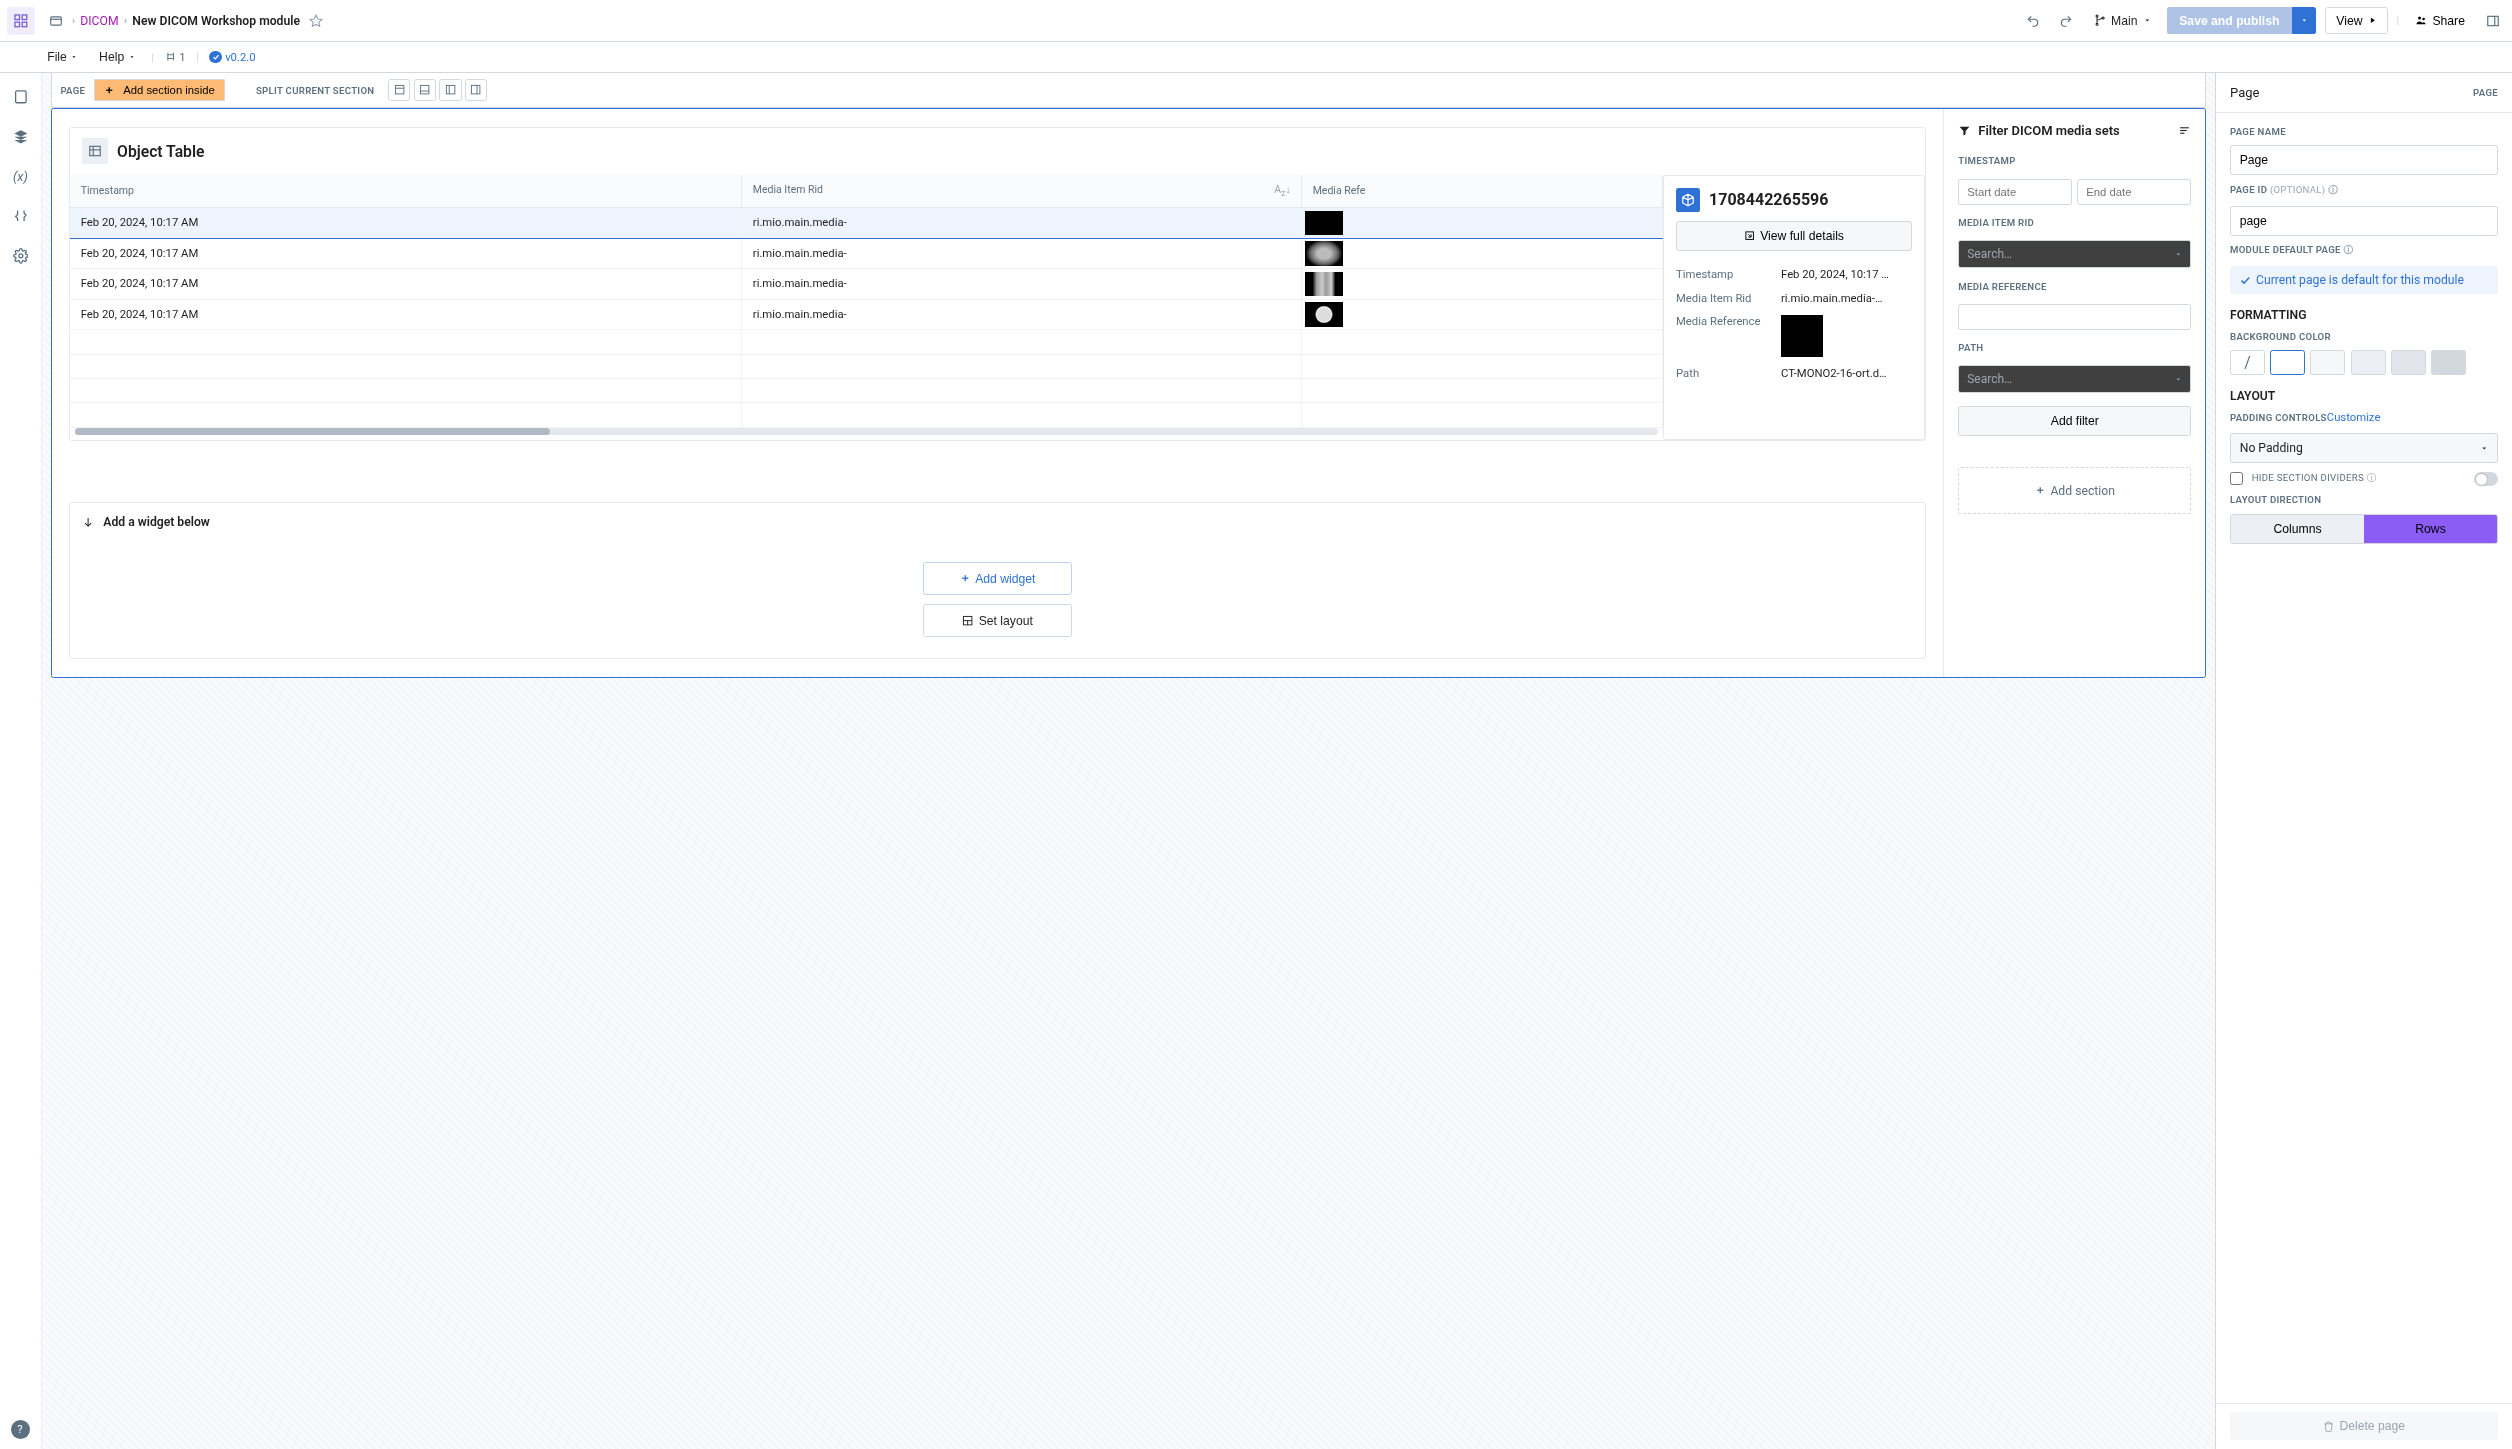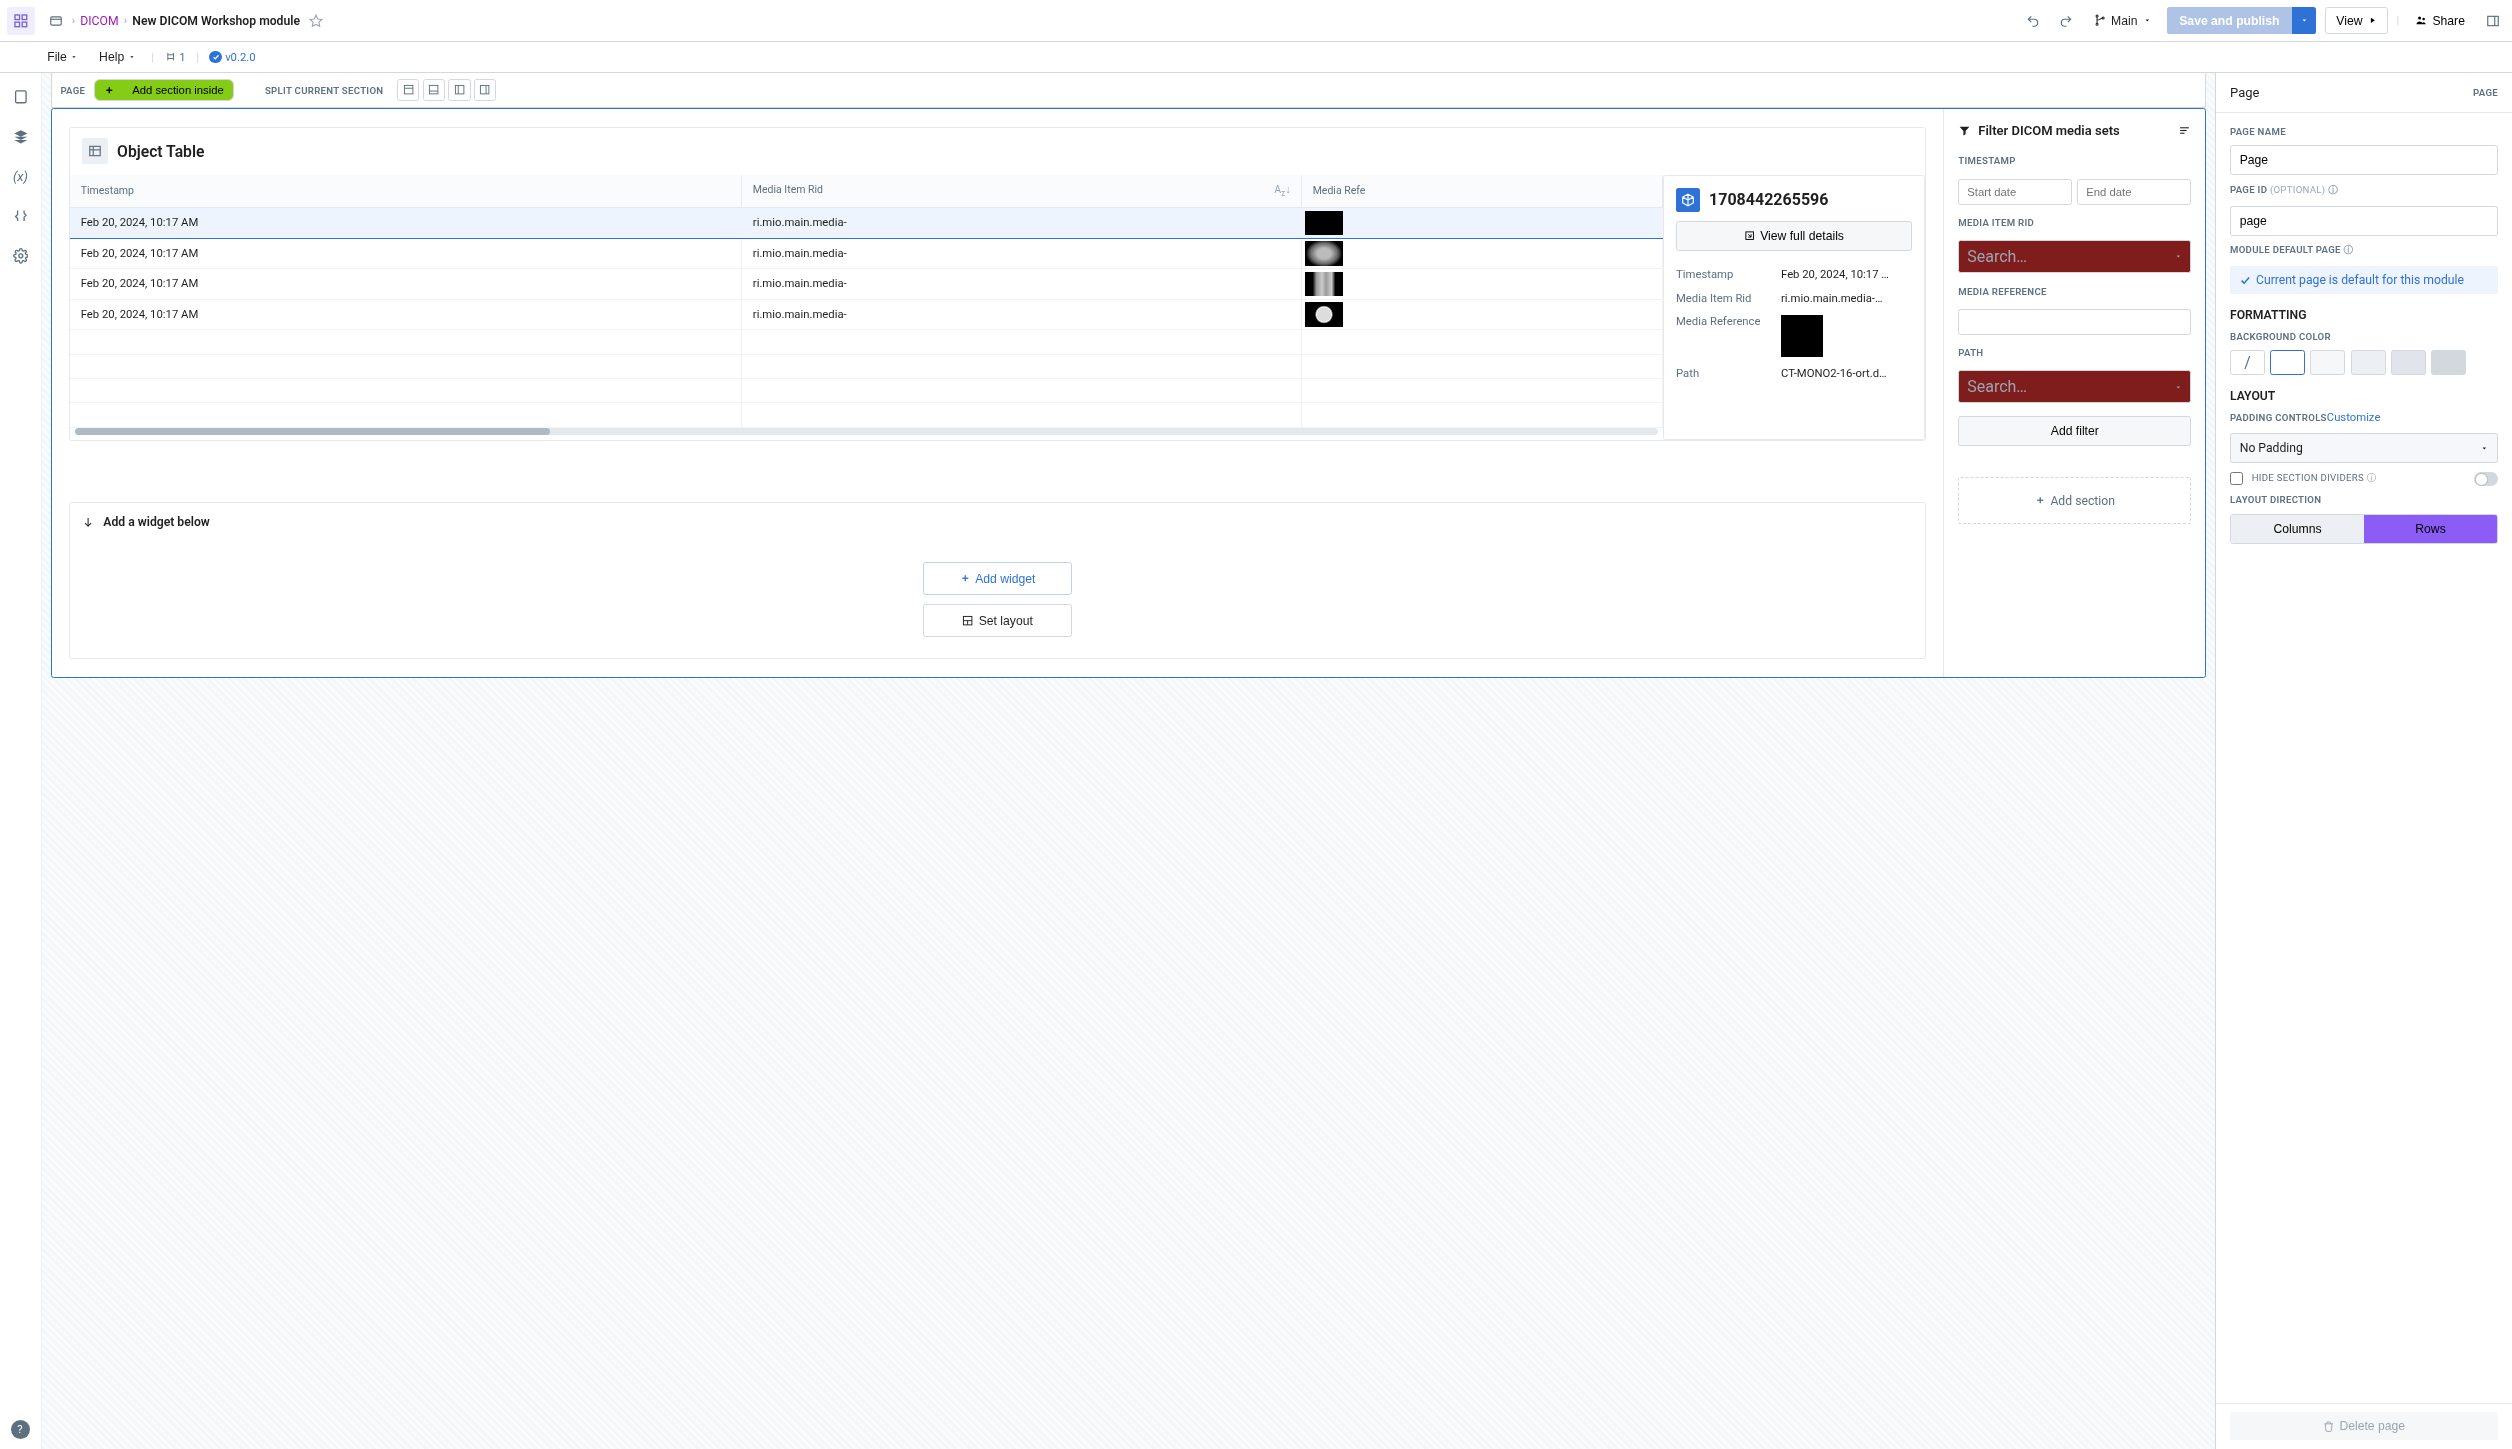--- a/index.html
+++ b/index.html
@@ -27,21 +27,21 @@
 .version-chip { display: flex; align-items: center; gap: 3.5px; color: #2f72d6; font-size: 11.3px; }
 .check-circle { width: 12.2px; height: 12.2px; background: #2f72d6; border-radius: 50%; display: flex; align-items: center; justify-content: center; color: #fff; }
 
 .main { display: flex; height: calc(100vh - 73px); }
 .left-rail { width: 42px; border-right: 0.9px solid #eceff3; display: flex; flex-direction: column; align-items: center; padding-top: 15.7px; gap: 24.4px; }
 .rail-icon { color: #5c7080; cursor: pointer; }
 
 .canvas-area { flex: 1; background: repeating-linear-gradient(45deg, #f5f6f8, #f5f6f8 2.6px, #fafbfc 2.6px, #fafbfc 5.2px); overflow: auto; padding: 0; position: relative; }
 .canvas-topbar { background: #fff; border: 0.9px solid #d3d8de; border-top: none; margin: 0 8.7px; height: 35px; display: flex; align-items: center; padding: 0 8.7px; gap: 8.7px; border-radius: 0 0 2.6px 2.6px; }
 .ct-label { font-size: 9.6px; color: #5c7080; font-weight: 600; letter-spacing: 0.3px; }
-.ct-btn { border: 0.9px solid #d3d8de; background: #84cc16; padding: 4.4px 8.7px; border-radius: 6px; cursor: pointer; display: flex; align-items: center; gap: 18px; font-size: 11.3px; }
+.ct-btn { border: 0.9px solid #d3d8de; background: #fdba74; padding: 4.4px 8.7px; border-radius: 1px; cursor: pointer; display: flex; align-items: center; gap: 9px; font-size: 11.3px; }
 .ct-icons { display: flex; gap: 3.5px; margin-left: 5.2px; }
 .ct-icons .icon-btn { border: 0.9px solid #d3d8de; padding: 4.4px; }
 
 .section-header { background: #fff; margin: 26px 8.7px 0 8.7px; border: 1.7px solid transparent; border-radius: 2.6px; display: flex; align-items: center; padding: 12.2px 14px; gap: 12.2px; }
 .section-header .cube-badge { width: 31px; height: 31px; background: #eef3fb; border-radius: 2.6px; display: flex; align-items: center; justify-content: center; color: #2f72d6; }
 .section-title { font-size: 15.7px; font-weight: 600; flex: 1; }
 .cta-btn { background: #2f72d6; color: #fff; border: none; padding: 7.9px 12.2px; border-radius: 2.6px; cursor: pointer; font-weight: 600; font-size: 12.2px; }
 
 .section-body { margin: 0 8.7px; border: 1.7px solid #2f72d6; border-radius: 2.6px; background: #fff; display: flex; min-height: 567px; }
 .left-col { flex: 1; padding: 17.5px; display: flex; flex-direction: column; gap: 17.5px; }
@@ -79,21 +79,21 @@
 .add-widget-hdr { display: flex; align-items: center; gap: 8.7px; padding: 12.2px; font-weight: 600; font-size: 12.2px; }
 .add-widget-body { padding: 21px; display: flex; flex-direction: column; align-items: center; gap: 8.7px; }
 .aw-btn { width: 149px; padding: 8.7px; border: 0.9px solid #bcd3f2; background: #fff; color: #2f72d6; border-radius: 2.6px; cursor: pointer; display: flex; align-items: center; justify-content: center; gap: 5.2px; font-size: 12.2px; }
 .aw-btn.gray { color: #1f1f1f; border-color: #d3d8de; }
 
 .filter-hdr { display: flex; align-items: center; gap: 7px; font-weight: 600; font-size: 13px; padding-bottom: 5.2px; }
 .filter-hdr .spacer { flex: 1; }
 .filter-label { font-size: 9.6px; font-weight: 600; color: #5c7080; letter-spacing: 0.3px; }
 .date-range { display: flex; gap: 5.2px; }
 .date-range input { flex: 1; border: 0.9px solid #d3d8de; padding: 6.1px 7.9px; border-radius: 2.6px; font-size: 11.3px; min-width: 0; }
-.select-like { border: 0.9px solid #d3d8de; padding: 6.1px 7.9px; border-radius: 2.6px; font-size: 16px; color: #9aa6b2; display: flex; align-items: center; justify-content: space-between; background: #7f1d1d; cursor: pointer; }
+.select-like { border: 0.9px solid #d3d8de; padding: 6.1px 7.9px; border-radius: 2.6px; font-size: 12px; color: #9aa6b2; display: flex; align-items: center; justify-content: space-between; background: #404040; cursor: pointer; }
 .plain-input { border: 0.9px solid #d3d8de; padding: 6.1px 7.9px; border-radius: 2.6px; font-size: 11.3px; width: 100%; }
 .add-filter-btn { background: #f6f7f9; border: 0.9px solid #d3d8de; padding: 7px; border-radius: 2.6px; cursor: pointer; font-size: 12.2px; }
 .add-section-box { border: 0.9px dashed #d3d8de; padding: 15.7px; border-radius: 2.6px; text-align: center; color: #5c7080; cursor: pointer; display: flex; align-items: center; justify-content: center; gap: 5.2px; font-size: 12.2px; }
 
 .inspector { width: 297px; border-left: 0.9px solid #d3d8de; background: #fff; display: flex; flex-direction: column; }
 .insp-hdr { padding: 12.2px 14px; border-bottom: 0.9px solid #e5e8ec; display: flex; align-items: center; justify-content: space-between; font-size: 13px; }
 .insp-body { padding: 12.2px 14px; display: flex; flex-direction: column; gap: 8.7px; overflow: auto; flex: 1; }
 .insp-label { font-size: 9.6px; font-weight: 600; color: #5c7080; letter-spacing: 0.3px; }
 .insp-input { border: 0.9px solid #d3d8de; padding: 7px 8.7px; border-radius: 2.6px; font-size: 12.2px; width: 100%; }
 .insp-banner { background: #eef4fd; color: #2f72d6; padding: 7px 8.7px; border-radius: 2.6px; font-size: 12.2px; display: flex; align-items: center; gap: 5.2px; }

